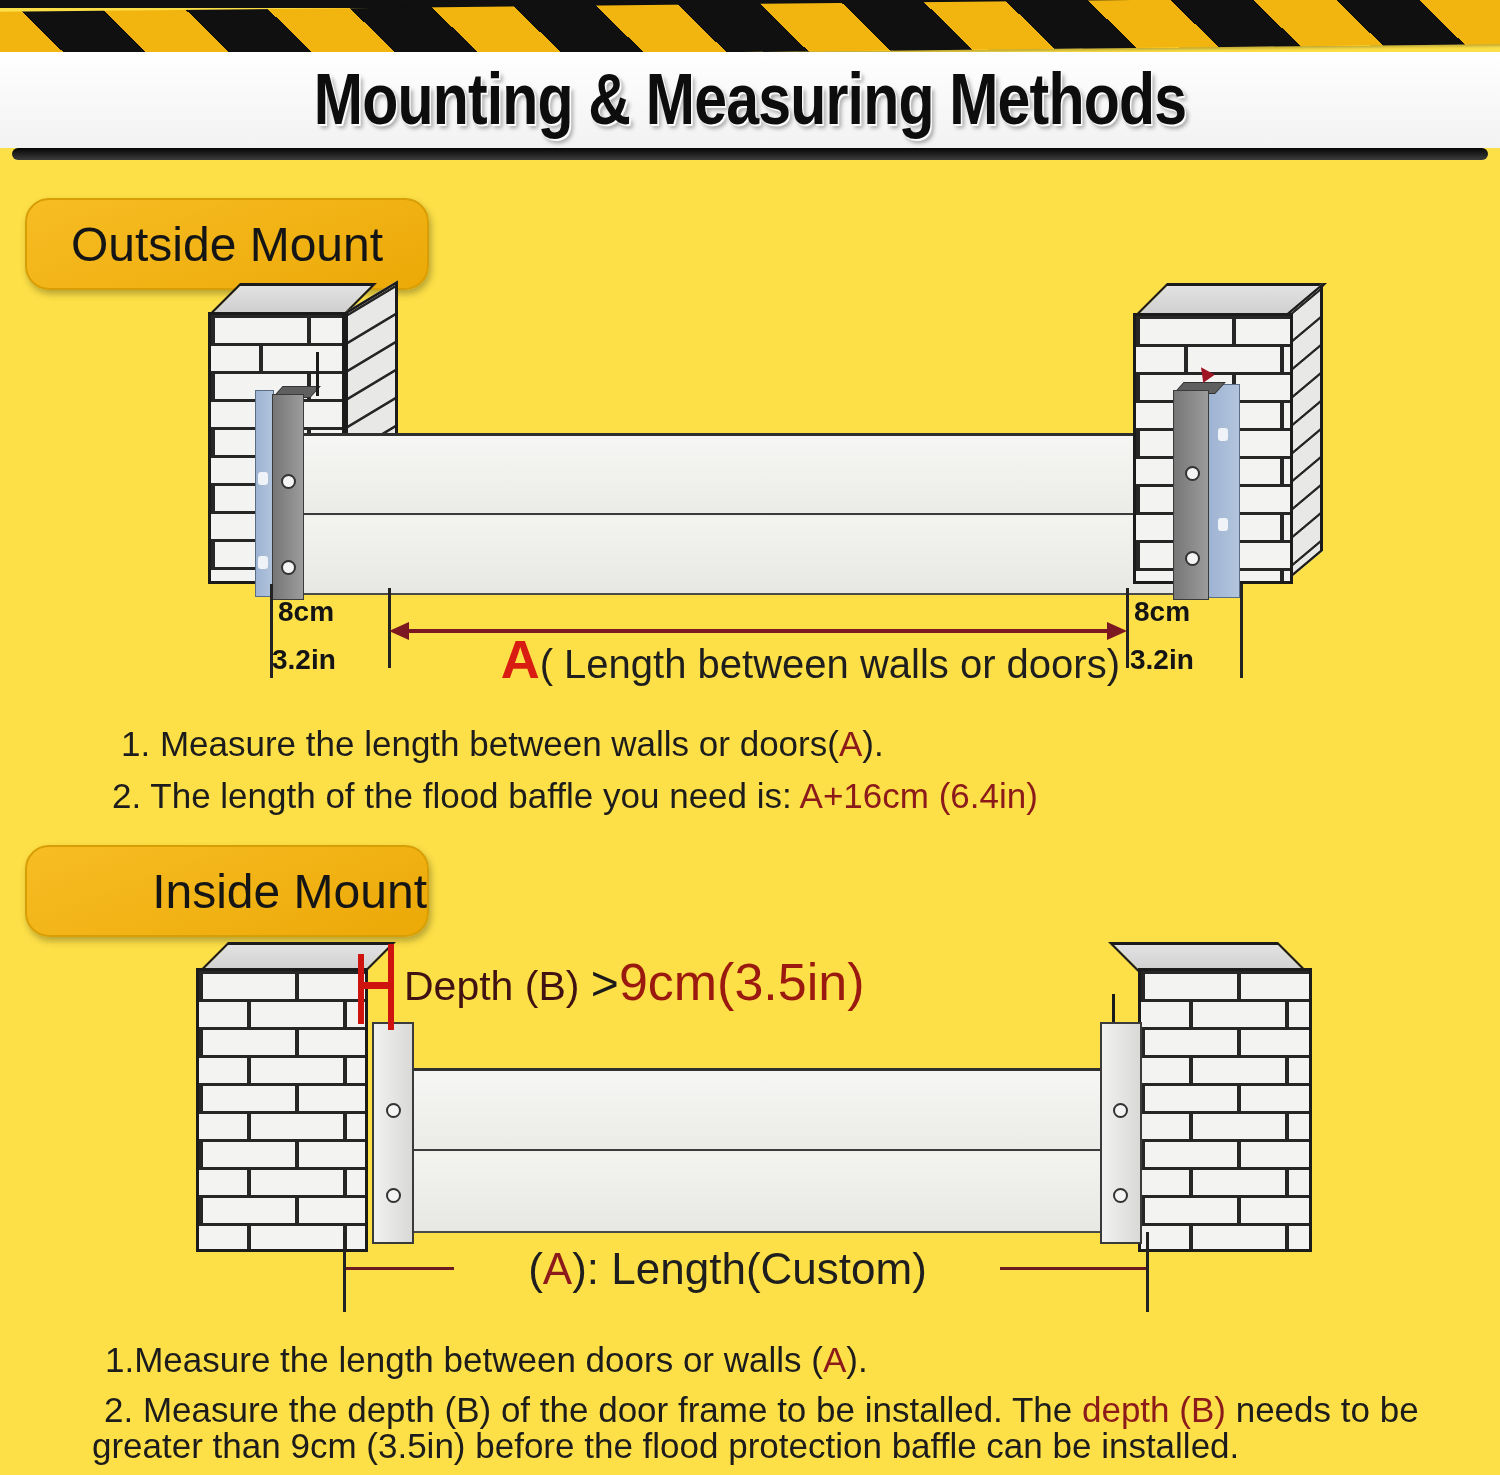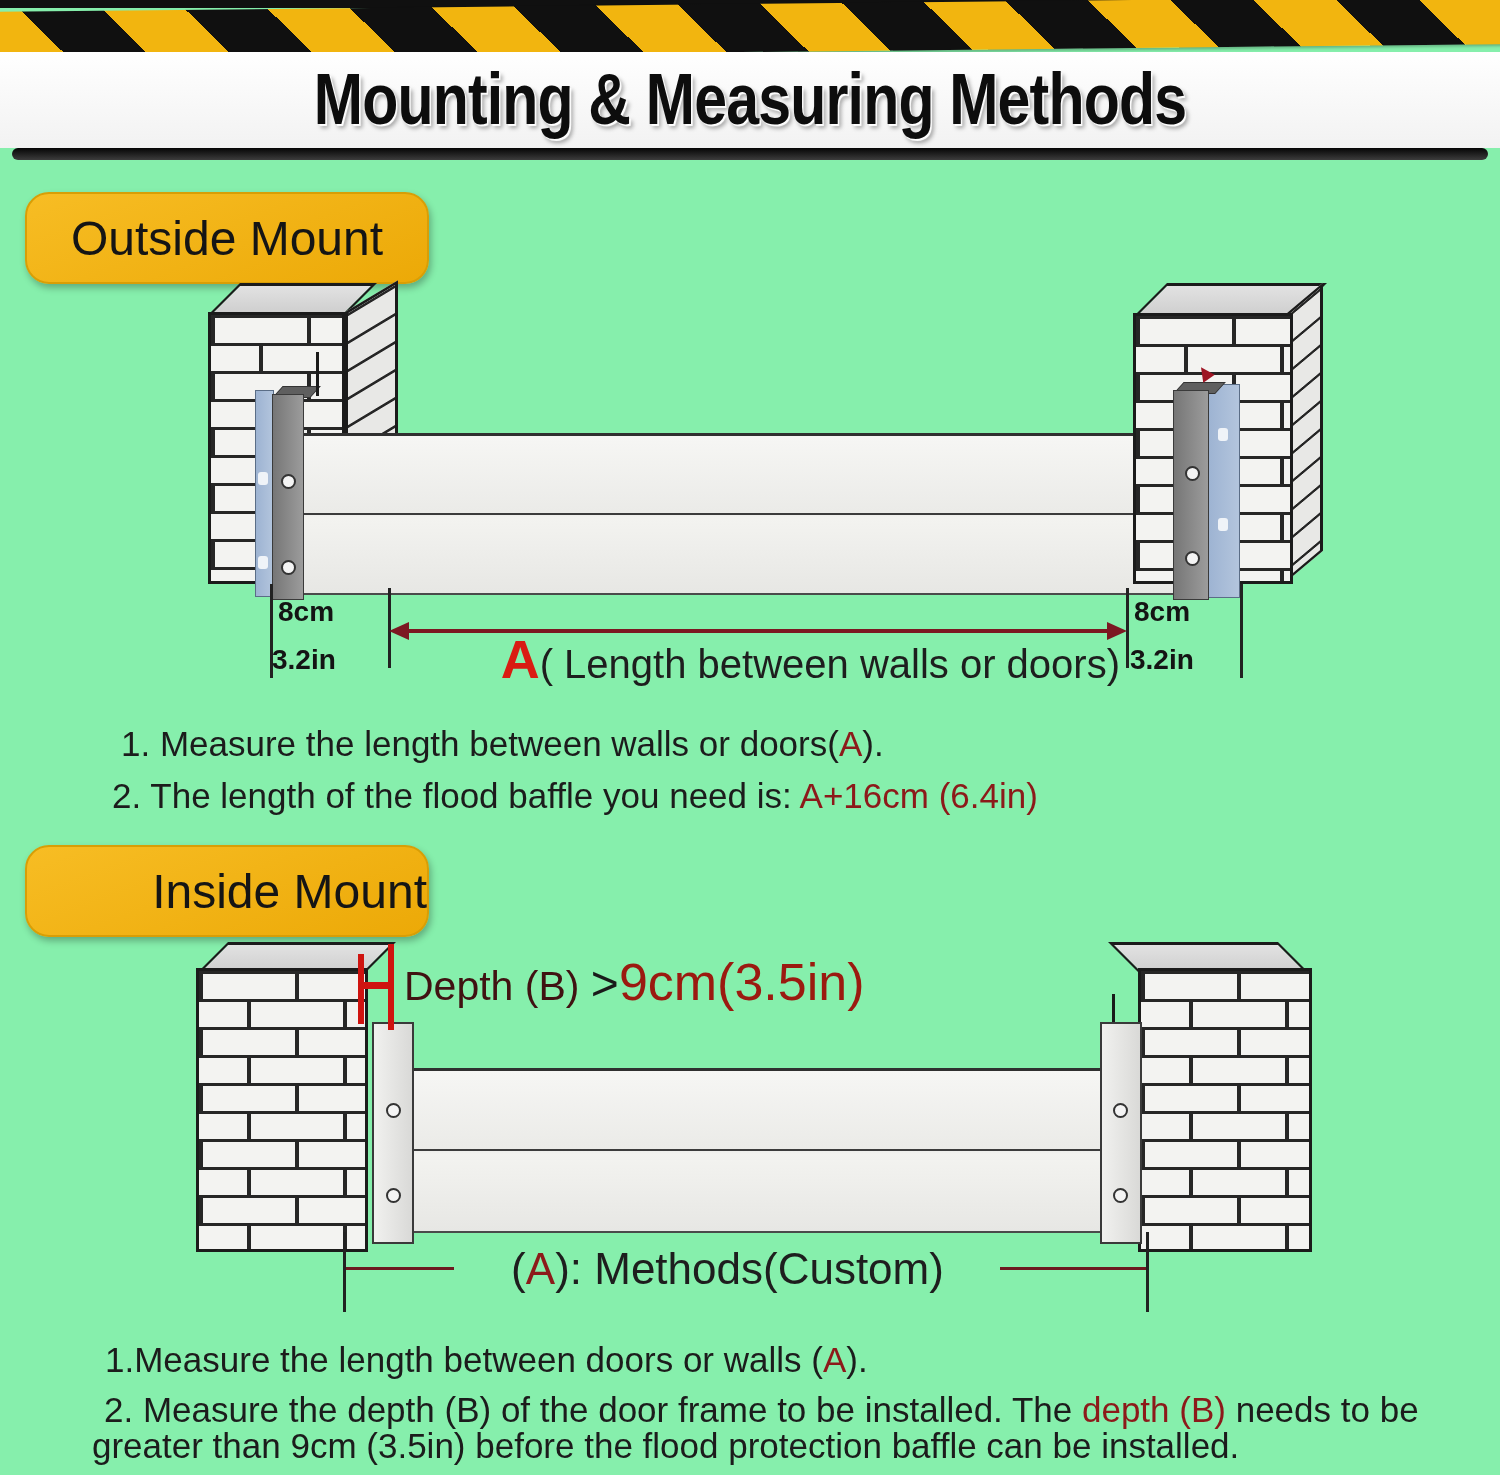--- a/index.html
+++ b/index.html
@@ -1,16 +1,16 @@
 <!DOCTYPE html>
 <html><head>
 <meta charset="utf-8">
 <style>
   html,body{margin:0;padding:0;background:#ffffff;}
-  #page{position:relative;width:1500px;height:1475px;background:#86efac;overflow:hidden;
+  #page{position:relative;width:1500px;height:1475px;background:#fde047;overflow:hidden;
         font-family:"Liberation Sans",sans-serif;color:#1a1a1a;}
   .abs{position:absolute;}
 
   
   .top-black{left:0;top:0;width:1500px;height:8px;background:#101010;}
   .hazard-tape{left:-12px;top:4px;width:1524px;height:48px;
     background:repeating-linear-gradient(45deg,#f2b50f 0 58px,#101010 58px 116px);
     transform:rotate(-0.6deg);box-shadow:0 2px 3px rgba(0,0,0,0.25);}
   .title-band{left:0;top:52px;width:1500px;height:96px;
     background:linear-gradient(180deg,#ffffff,#f2f2f2);}
@@ -83,21 +83,21 @@
 <body>
 
 <div id="page">
 
   <div class="abs top-black"></div>
   <div class="abs hazard-tape"></div>
   <div class="abs title-band"></div>
   <div class="abs main-title">Mounting &amp; Measuring Methods</div>
   <div class="abs title-underbar"></div>
 
-  <div class="abs badge" style="left:25px;top:192px;">
+  <div class="abs badge" style="left:25px;top:198px;">
     <span>Outside Mount</span>
   </div>
 
   <div class="abs topface" style="left:208px;top:283px;width:131px;height:26px;transform:skewX(-45deg);transform-origin:bottom left;"></div>
   <div class="abs sideface" style="left:345px;top:312px;width:47px;height:266px;transform:skewY(-31deg);transform-origin:left top;"></div>
   <div class="abs brickface" style="left:208px;top:312px;width:131px;height:266px;"></div>
 
   <div class="abs barrier" style="left:302px;top:433px;width:869px;height:157px;">
     <div class="barrier-seam" style="top:77px;"></div>
   </div>
@@ -178,21 +178,21 @@
 
   <div class="abs depth-label" style="left:404px;top:952px;">
     <span>Depth (B) </span><span class="depth-gt">&gt;</span><span class="depth-val">9cm(3.5in)</span>
   </div>
 
   <div class="abs tick" style="left:343px;top:1232px;height:80px;"></div>
   <div class="abs tick" style="left:1146px;top:1232px;height:80px;"></div>
   <div class="abs dim-line" style="left:346px;top:1267px;width:108px;"></div>
   <div class="abs dim-line" style="left:1000px;top:1267px;width:146px;"></div>
   <div class="abs inside-dim" style="left:460px;top:1244px;width:535px;text-align:center;">
-    <span>(</span><span class="red-accent">A</span><span>): Methods(Custom)</span>
+    <span>(</span><span class="red-accent">A</span><span>): Length(Custom)</span>
   </div>
 
   <div class="abs step" style="left:105px;top:1340px;">
     <span>1.Measure the length between doors or walls (</span><span class="red-accent">A</span><span>).</span>
   </div>
   <div class="abs step-wrap" style="left:92px;top:1392px;width:1390px;">
     <span>2. Measure the depth (B) of the door frame to be installed. The </span><span class="red-accent">depth (B)</span><span> needs to be greater than 9cm (3.5in) before the flood protection baffle can be installed.</span>
   </div>
 
 </div>

